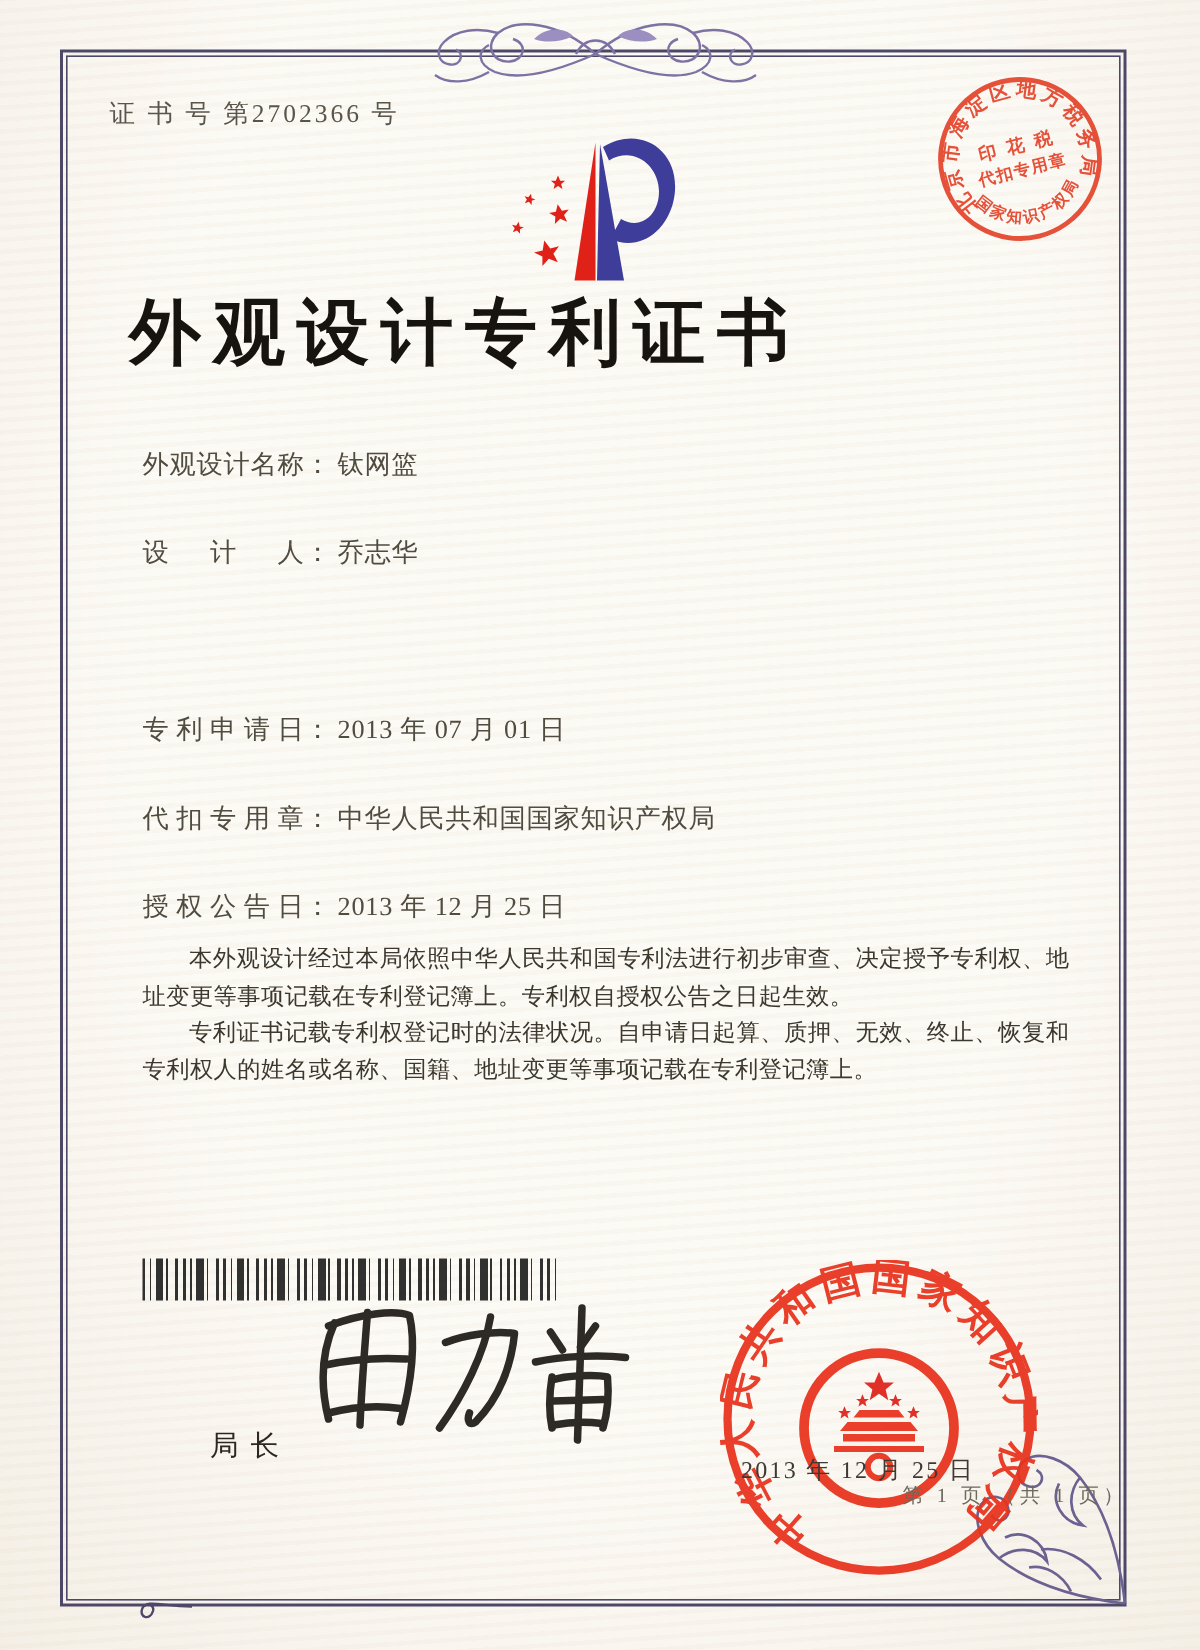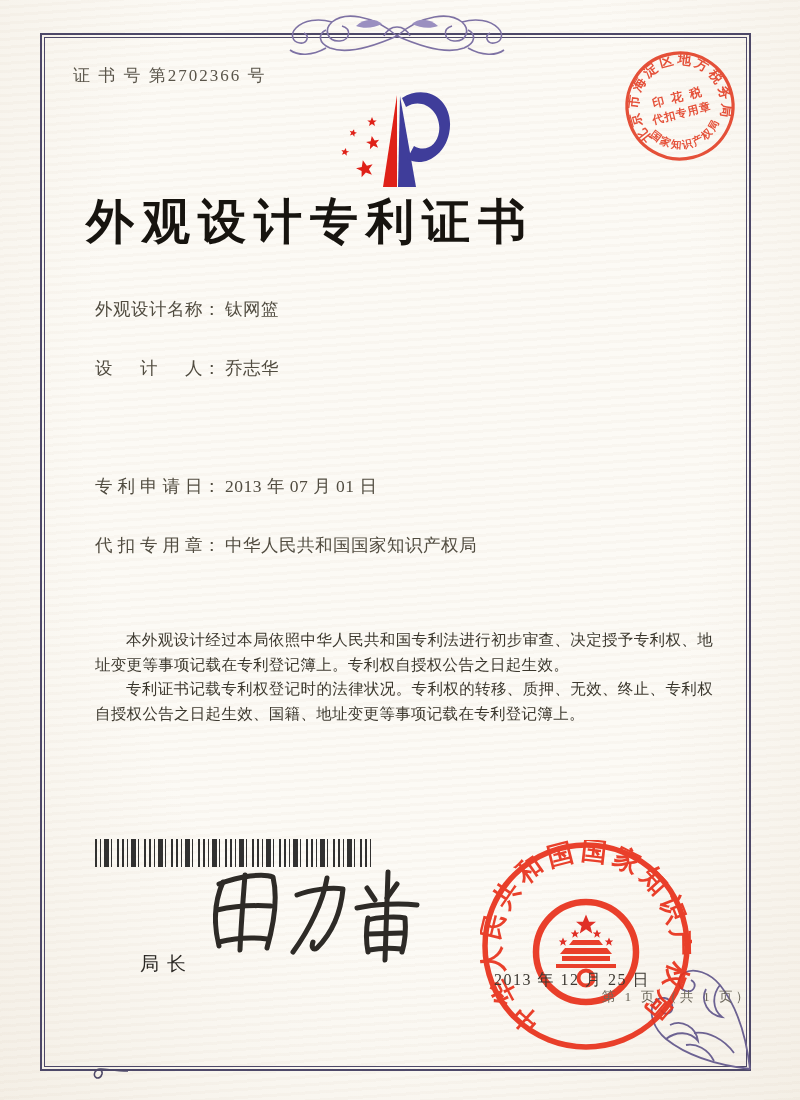--- a/index.html
+++ b/index.html
@@ -119,24 +119,27 @@
   </div>
   <div class="field" style="top:356px">
     <span class="flabel">设计人</span><span>：</span><span class="fvalue">乔志华</span>
   </div>
   <div class="field" style="top:474px">
     <span class="flabel">专利申请日</span><span>：</span><span class="fvalue">2013 年 07 月 01 日</span>
   </div>
   <div class="field" style="top:533px">
     <span class="flabel">代扣专用章</span><span>：</span><span class="fvalue">中华人民共和国国家知识产权局</span>
   </div>
+  <div class="field" style="top:592px">
+    <span class="flabel">授权公告日</span><span>：</span><span class="fvalue">2013 年 12 月 25 日</span>
+  </div>
 
   <div class="body-text">
     <p>本外观设计经过本局依照中华人民共和国专利法进行初步审查、决定授予专利权、地址变更等事项记载在专利登记簿上。专利权自授权公告之日起生效。</p>
-    <p>专利证书记载专利权登记时的法律状况。专利权的转移、质押、无效、终止、专利权自授权公告之日起生效、国籍、地址变更等事项记载在专利登记簿上。</p>
+    <p>专利证书记载专利权登记时的法律状况。自申请日起算、质押、无效、终止、恢复和专利权人的姓名或名称、国籍、地址变更等事项记载在专利登记簿上。</p>
   </div>
 
   <div class="barcode"></div>
 
   <span class="signer-title">局长</span>
   <svg class="signature" viewBox="0 0 228 120">
     <g stroke="#181511" fill="none" stroke-width="5" stroke-linecap="round" stroke-linejoin="round" opacity=".9">
       <path d="M 18,24 C 10,42 8,64 14,88"></path>
       <path d="M 14,26 C 35,18 58,15 68,19 C 72,36 70,62 62,90"></path>
       <path d="M 40,17 C 38,42 36,67 35,92"></path>

